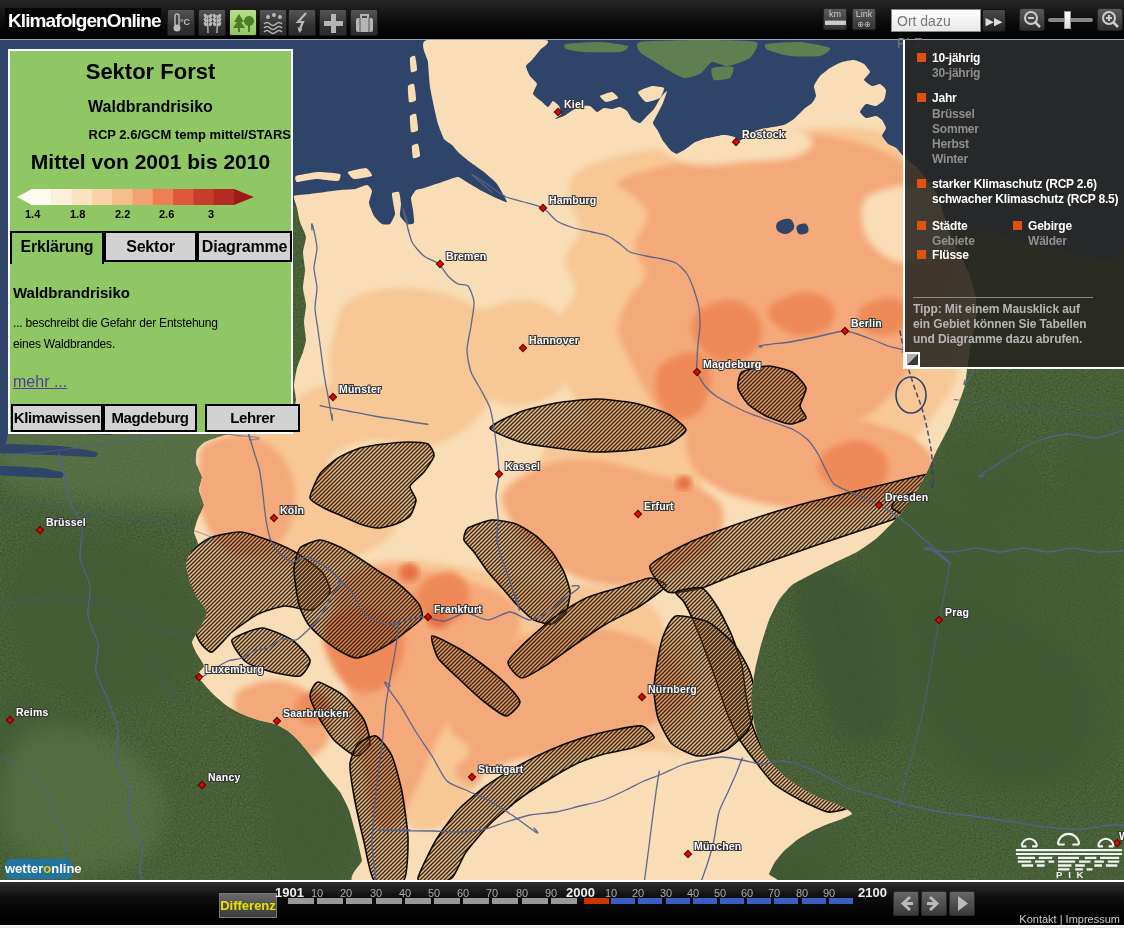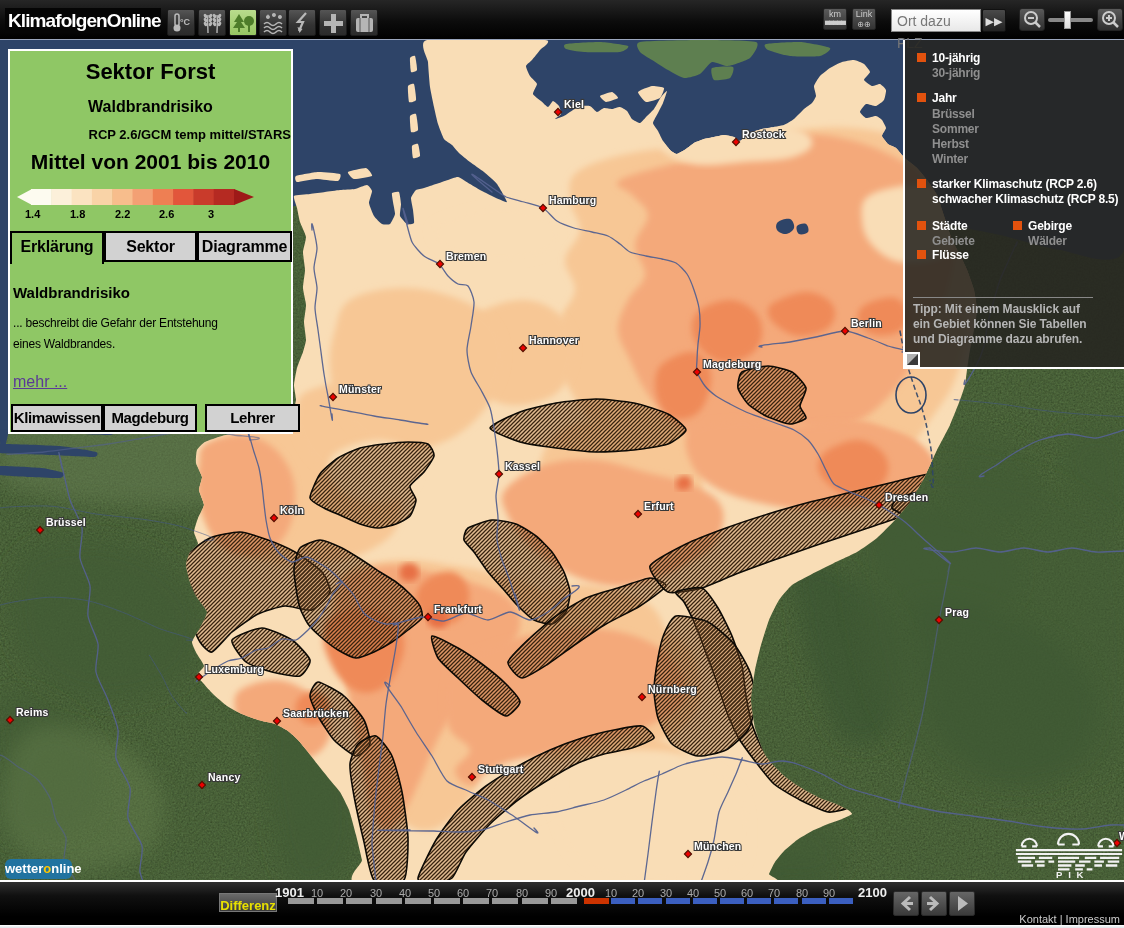--- a/index.html
+++ b/index.html
@@ -39,21 +39,21 @@
 #rpanel{position:absolute;left:903px;top:40px;width:221px;height:329px;background:rgba(38,36,32,0.88);border-left:2px solid #fff;border-bottom:2px solid #fff;color:#fff}
 .row{position:absolute;left:27px;font-size:12px;font-weight:bold;white-space:nowrap;letter-spacing:-0.2px}
 .row.g{color:#8f8f8f}
 .bullet{position:absolute;width:9px;height:9px;background:#e2520e}
 #tipline{position:absolute;left:8px;top:257px;width:180px;border-top:1px solid #888}
 .tipp{position:absolute;left:8px;font-size:12px;font-weight:bold;color:#b5b5b5;white-space:nowrap;letter-spacing:-0.1px}
 #rsz{position:absolute;left:0px;top:312px;width:15px;height:15px;background:#3a3a3a;border:2px solid #fff}
 #rsz:before{content:"";position:absolute;left:0;top:0;border-top:11px solid #b0b0b0;border-right:11px solid transparent}
 
 #bottombar{position:absolute;left:0;top:880px;width:1124px;height:48px;background:linear-gradient(#303030,#101010 30%,#000 75%);border-top:2px solid #fff}
-#diff{position:absolute;left:219px;top:11px;width:58px;height:19px;background:linear-gradient(#6a6a6a,#3a3a3a);border:1px solid #777;color:#e8e000;font-size:13px;font-weight:bold;text-align:center;line-height:23px}
+#diff{position:absolute;left:219px;top:11px;width:58px;height:25px;background:linear-gradient(#6a6a6a,#3a3a3a);border:1px solid #777;color:#e8e000;font-size:13px;font-weight:bold;text-align:center;line-height:23px}
 .ylab{position:absolute;top:3px;font-size:13px;font-weight:bold;color:#eee}
 .tick{position:absolute;top:5px;font-size:11px;color:#aaa}
 .seg{position:absolute;top:16px;height:6px}
 #navbtns{position:absolute;left:893px;top:9px}
 .nbtn{position:absolute;top:0;width:26px;height:25px;background:linear-gradient(#666,#3a3a3a);border:1px solid #2a2a2a;border-radius:2px}
 #kontakt{position:absolute;right:4px;top:31px;font-size:11px;color:#ccc}
 #bstrip{position:absolute;left:0;top:43px;width:1124px;height:5px;background:linear-gradient(#fff,#c9cdd6)}
 
 #wo{position:absolute;left:5px;top:859px;width:67px;height:20px;background:#2173a0;border-radius:6px;color:#fff;font-size:13px;font-weight:bold;text-align:center;line-height:19px}
 #wo i{color:#ffc800;font-style:normal}

